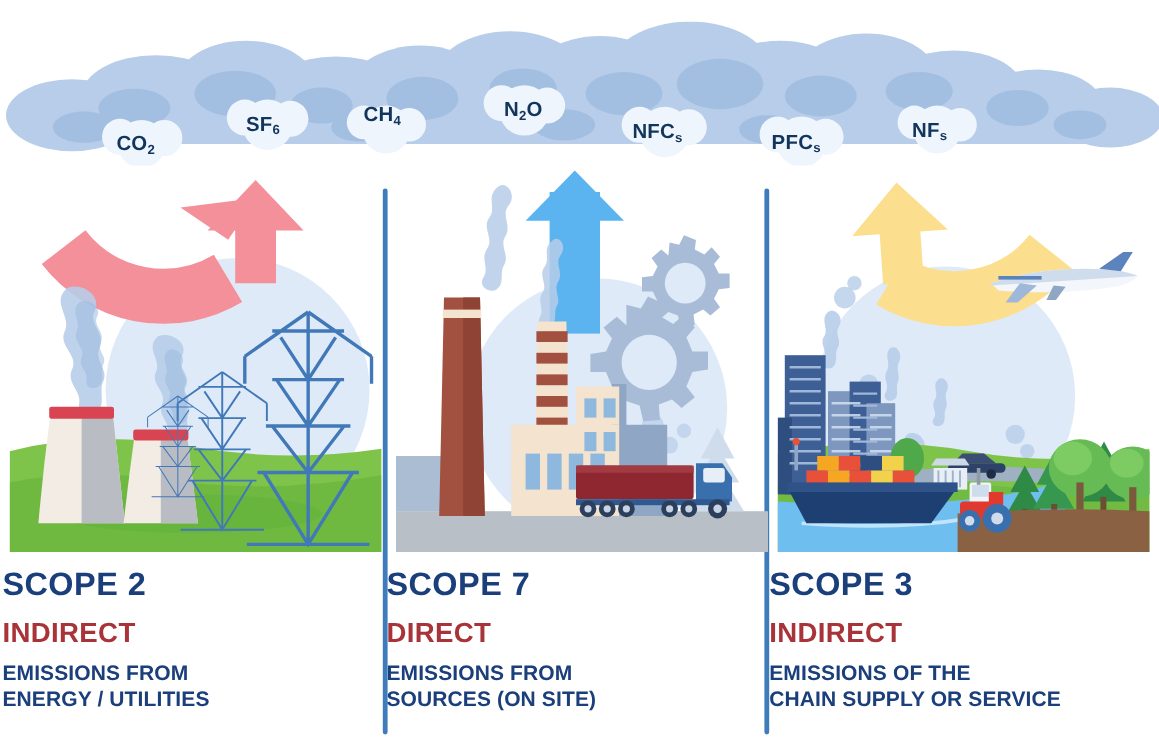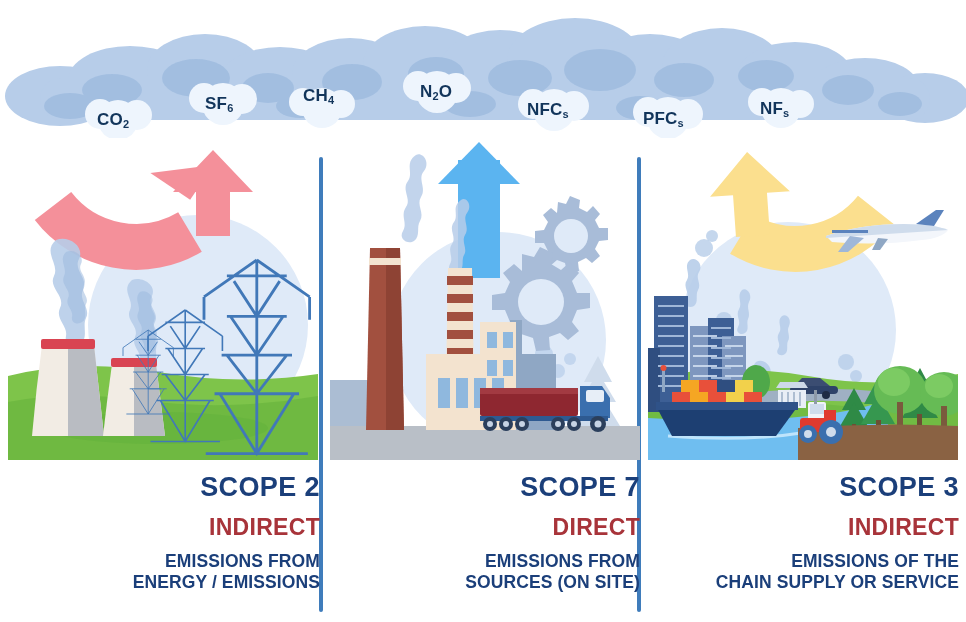--- a/index.html
+++ b/index.html
@@ -17,21 +17,21 @@
   
   .divider{position:absolute;width:4px;background:#3f7cbb;border-radius:3px;top:157px;height:455px;}
   #div1{left:319px;}
   #div2{left:637px;}
 
   
   .panel{position:absolute;top:140px;width:310px;height:320px;}
   #p1{left:8px;}  #p2{left:330px;} #p3{left:648px;}
 
   
-  .caption{position:absolute;top:473px;width:318px;text-align:right;}
+  .caption{position:absolute;top:473px;width:318px;text-align:left;}
   #c1{left:2px;} #c2{left:322px;} #c3{left:641px;}
   .scope{font-size:27px;font-weight:700;color:#1b3f7a;letter-spacing:.4px;line-height:1.08;}
   .kind{font-size:23px;font-weight:700;color:#a8343a;letter-spacing:.3px;
         line-height:1.15;margin-top:12px;}
   .desc{font-size:17.5px;font-weight:700;color:#1b3f7a;letter-spacing:.1px;
         line-height:1.24;margin-top:10px;}
 </style>
 </head>
 <body>
 
@@ -416,21 +416,21 @@
         <rect x="166" y="250" width="3" height="14" fill="#8e9aa8"></rect>
       </g>
     </svg>
   </div>
 
   <div class="caption" id="c1">
     <div class="scope">SCOPE 2</div>
     <div class="kind">INDIRECT</div>
     <div class="desc">
       <div>EMISSIONS FROM</div>
-      <div>ENERGY / EMISSIONS</div>
+      <div>ENERGY / UTILITIES</div>
     </div>
   </div>
 
   <div class="caption" id="c2">
     <div class="scope">SCOPE 7</div>
     <div class="kind">DIRECT</div>
     <div class="desc">
       <div>EMISSIONS FROM</div>
       <div>SOURCES (ON SITE)</div>
     </div>

